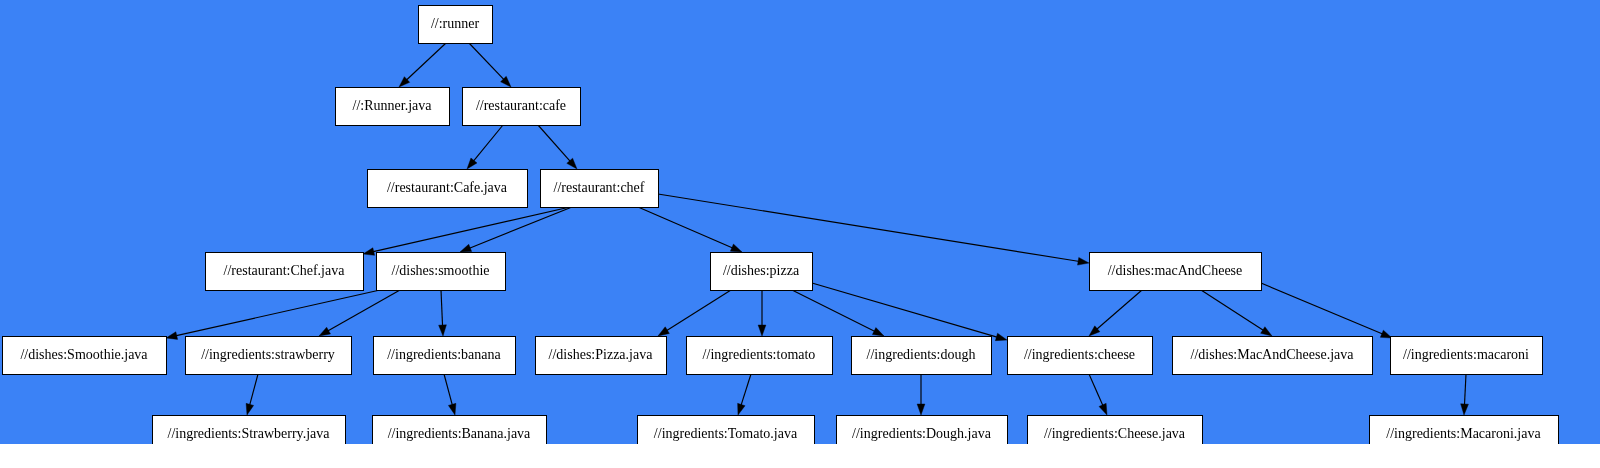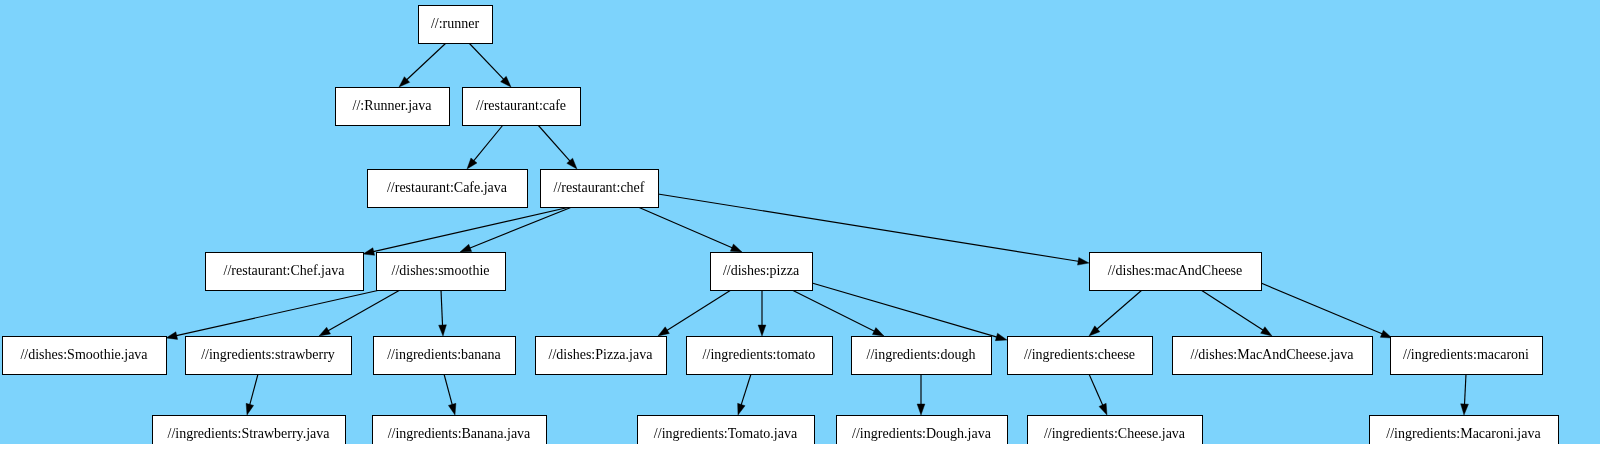--- a/index.html
+++ b/index.html
@@ -4,21 +4,21 @@
 <style>
   html, body {
     margin: 0;
     padding: 0;
     background: #ffffff;
   }
   #graph-root {
     position: relative;
     width: 1600px;
     height: 444px;
-    background: #7dd3fc;
+    background: #3b82f6;
     font-family: "Liberation Serif", "DejaVu Serif", serif;
     overflow: hidden;
   }
   svg#graph-svg {
     position: absolute;
     left: 0;
     top: 0;
     width: 1600px;
     height: 468px;
     display: block;

